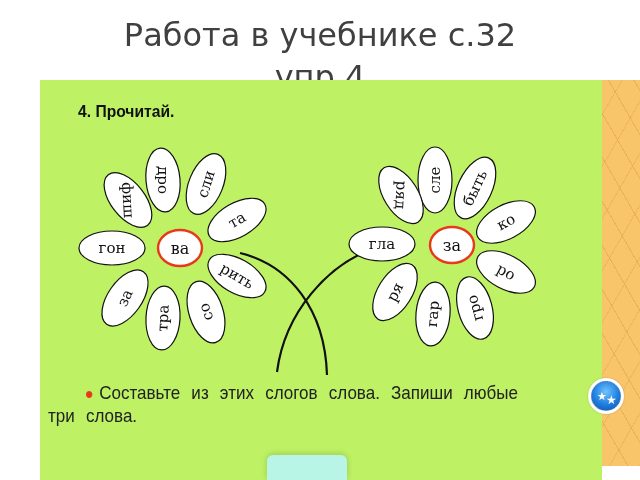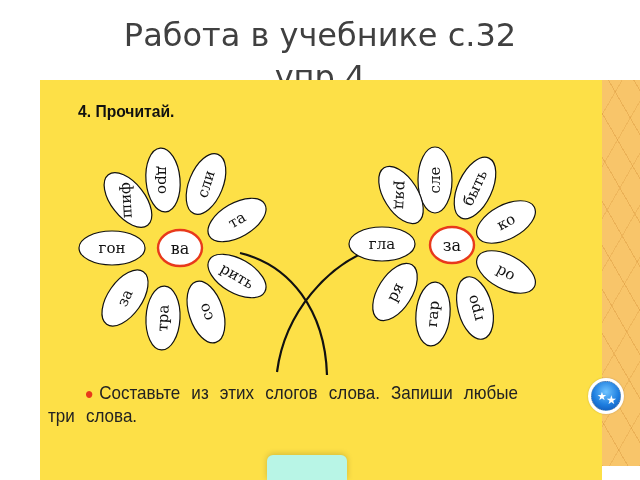--- a/index.html
+++ b/index.html
@@ -11,21 +11,21 @@
   .slide-title {
     position: absolute; left: 0; top: 14px; width: 640px;
     text-align: center; font-size: 32px; line-height: 42px; color: #404040;
     font-family: "DejaVu Sans", sans-serif;
   }
   .slide-title .line2 {
     display: block; height: 24px; overflow: hidden;
   }
   .textbook {
     position: absolute; left: 40px; top: 80px; width: 562px; height: 400px;
-    background: #fde047; overflow: hidden;
+    background: #bef264; overflow: hidden;
   }
   .ex-heading {
     position: absolute; left: 38px; top: 22px;
     font-family: "Liberation Sans", sans-serif; font-weight: bold;
     font-size: 17px; color: #111; transform: scaleX(0.92); transform-origin: left;
   }
   .flowers { position: absolute; left: 0; top: 0; width: 562px; height: 400px; }
   .flowers text.petal-text {
     font-family: "DejaVu Serif", serif; font-size: 15px; fill: #111;
   }

